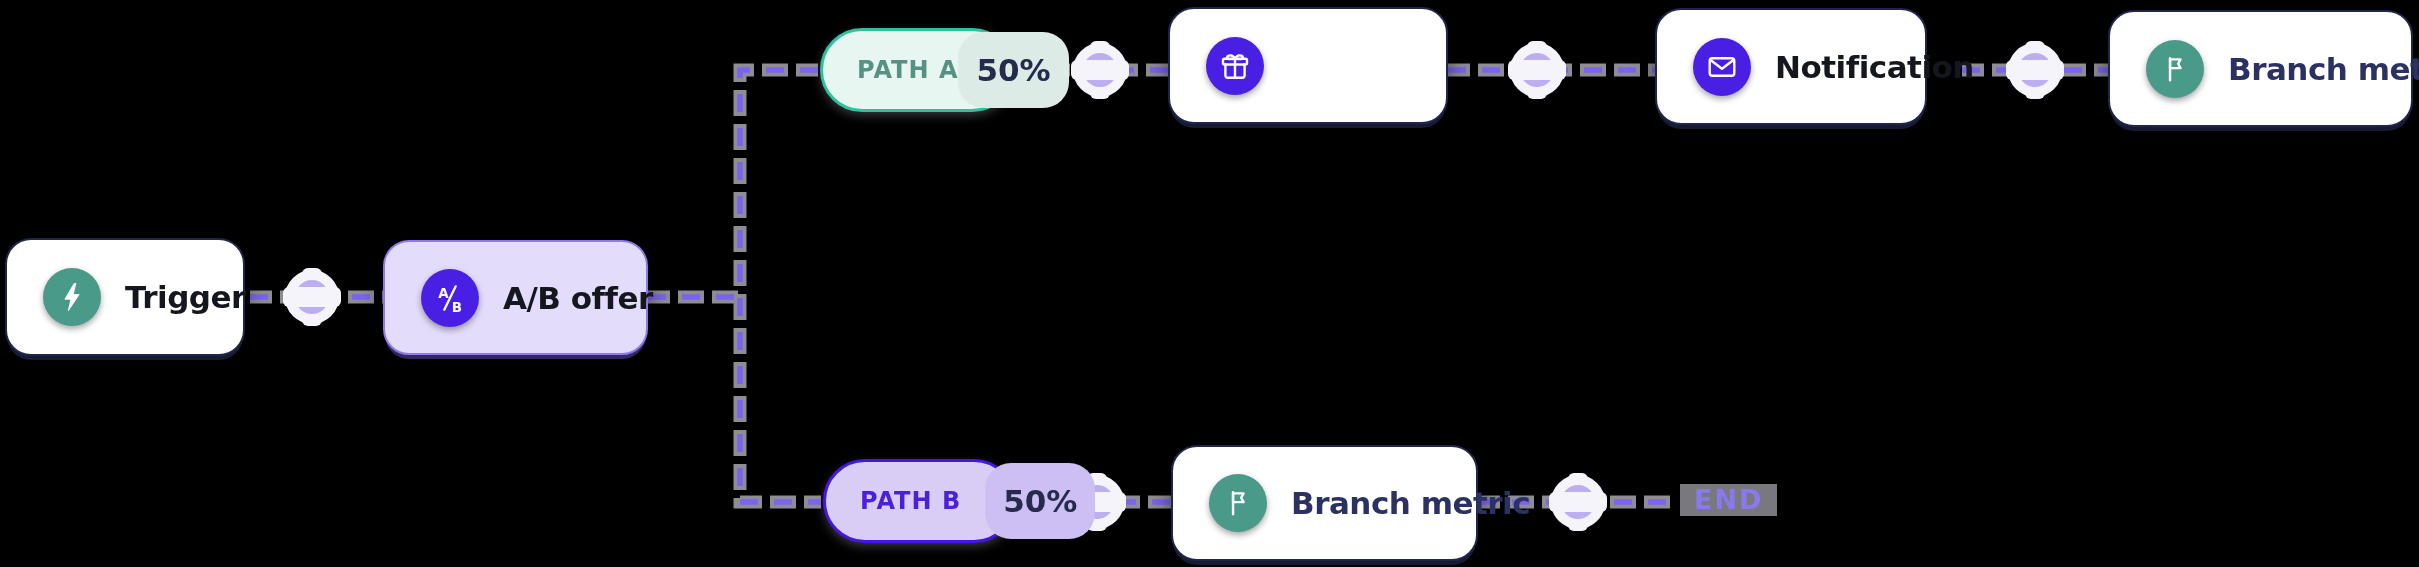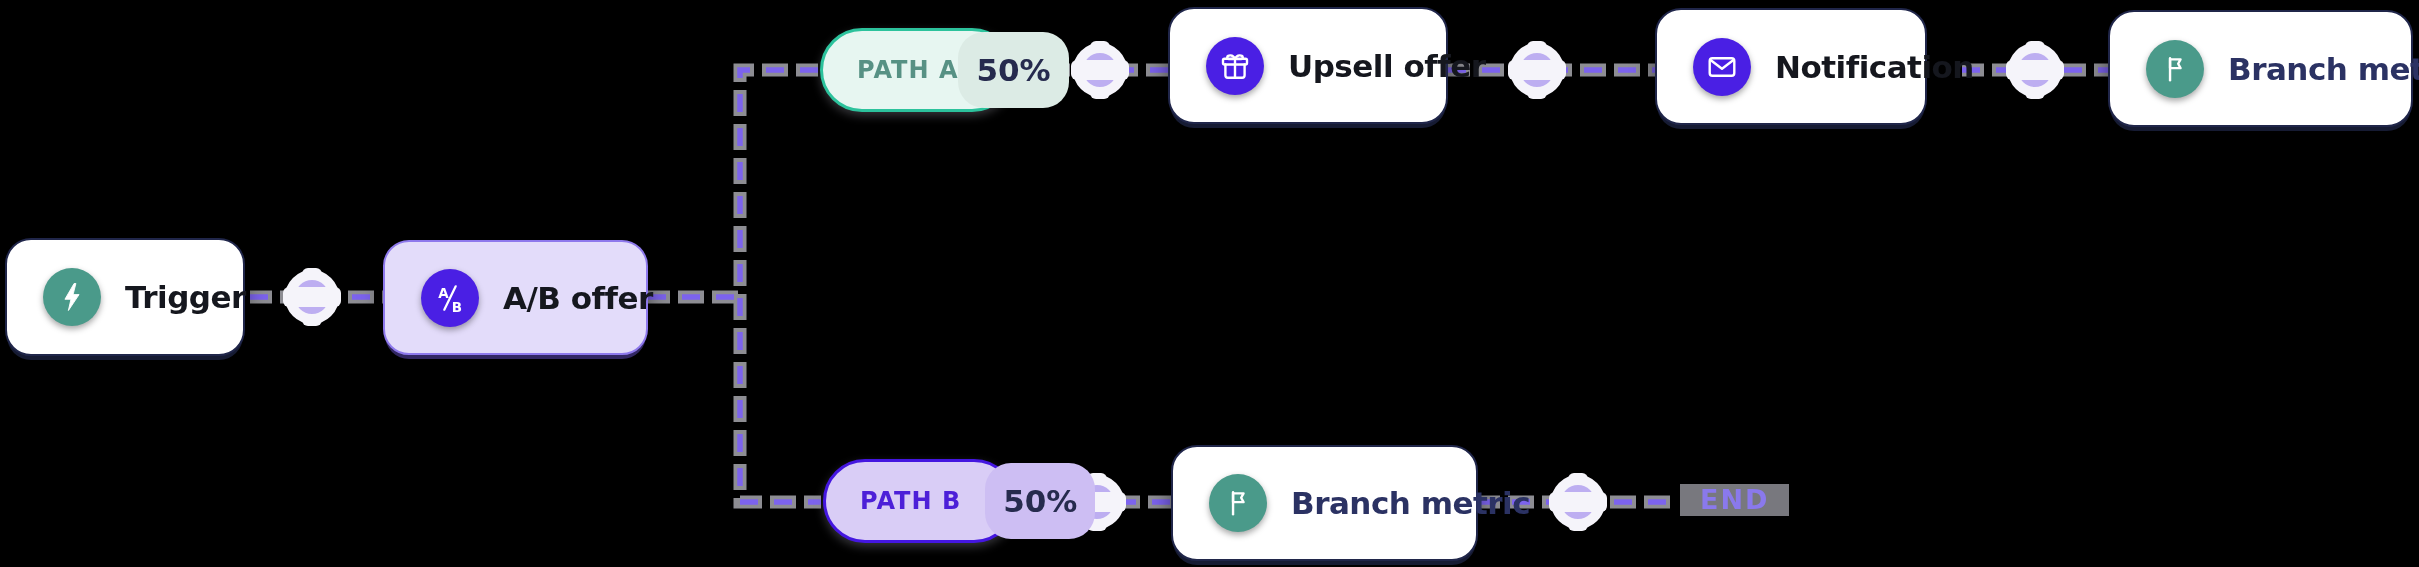--- a/index.html
+++ b/index.html
@@ -72,21 +72,21 @@
     padding:7px 18px; font-size:31px; font-weight:700; color:#262b4e;
   }
   #badge-path-a .badge-value { background:#dcebe5; }
   #badge-path-b .badge-value { background:#cdbef3; }
 
   
   #end-label {
     position:absolute; left:1680px; top:484px; z-index:3;
     font-size:27px; font-weight:700; letter-spacing:2px;
     color:#8a79ec; background:rgba(141,141,148,.85);
-    padding:1px 20px; line-height:1.1;
+    padding:1px 14px; line-height:1.1;
   }
 </style>
 </head>
 <body>
 
 <div id="canvas">
 
   <svg id="wires" width="2419" height="567" viewBox="0 0 2419 567">
     <g>
       <path class="wire-shadow" d="M250 297 H383"></path>
@@ -157,21 +157,20 @@
   <div class="node" id="node-upsell">
     <span class="icon-circle ic-indigo">
       <svg viewBox="0 0 24 24" fill="none" stroke="#fff" stroke-width="1.6" stroke-linecap="round" stroke-linejoin="round">
         <rect x="4" y="7.2" width="16" height="3.8" rx="1"></rect>
         <path d="M5.6 11v7.2a1.6 1.6 0 0 0 1.6 1.6h9.6a1.6 1.6 0 0 0 1.6-1.6V11"></path>
         <line x1="12" y1="7.2" x2="12" y2="19.8"></line>
         <path d="M12 7.2c-1.2-3-5.2-2.7-5.2-.9s3.4.9 5.2.9z"></path>
         <path d="M12 7.2c1.2-3 5.2-2.7 5.2-.9s-3.4.9-5.2.9z"></path>
       </svg>
     </span>
-    <span class="node-label">Upsell offer</span>
   </div>
 
   <div class="node" id="node-notification">
     <span class="icon-circle ic-indigo">
       <svg viewBox="0 0 24 24" fill="none" stroke="#fff" stroke-width="1.6" stroke-linecap="round" stroke-linejoin="round">
         <rect x="3.8" y="6.2" width="16.4" height="11.6" rx="1.8"></rect>
         <path d="M5 7.8l7 5.4 7-5.4"></path>
       </svg>
     </span>
     <span class="node-label">Notification</span>

